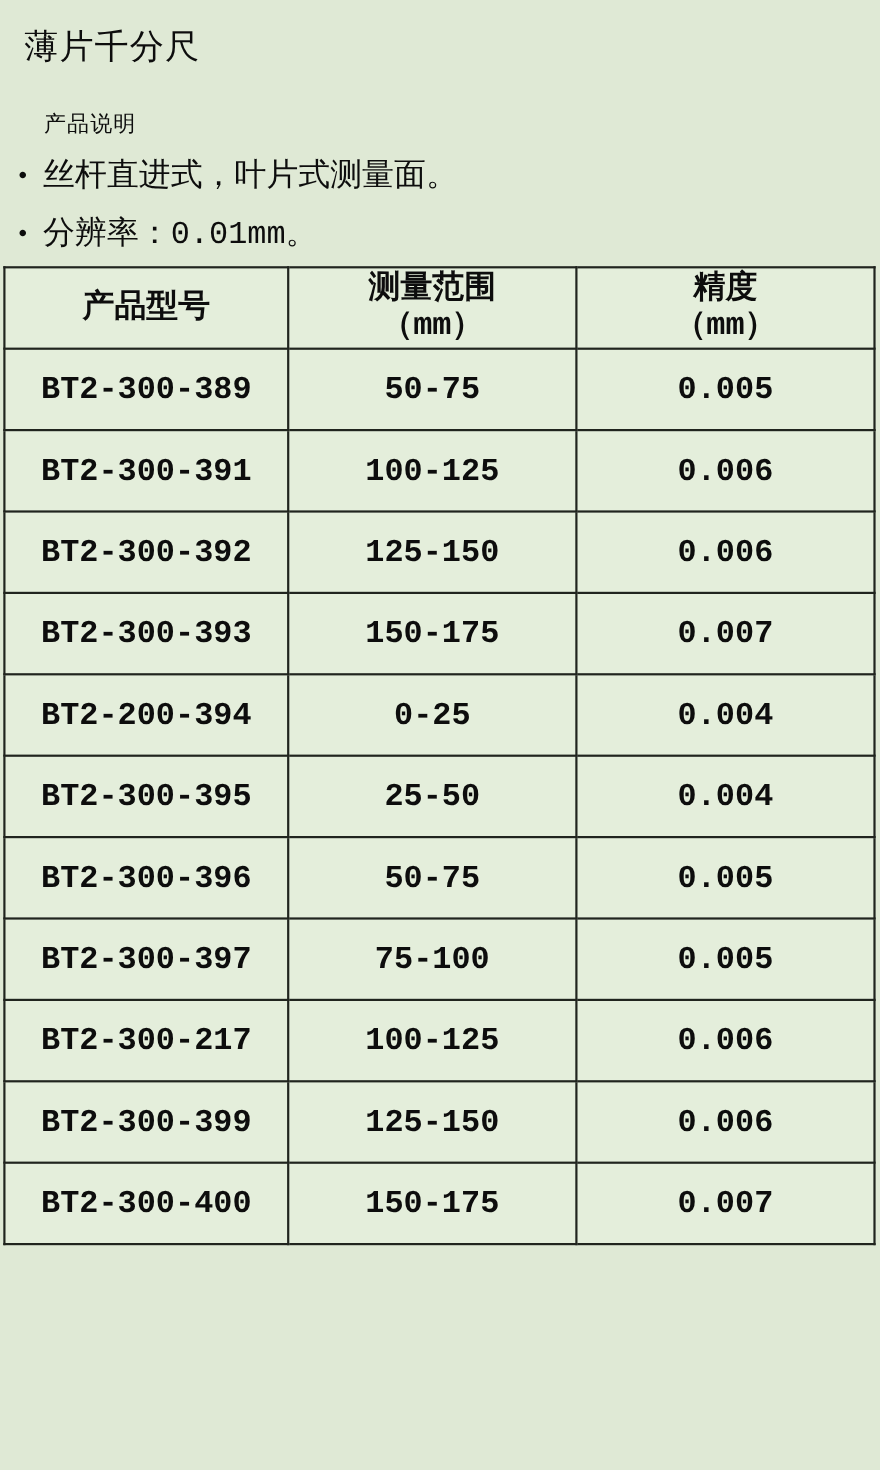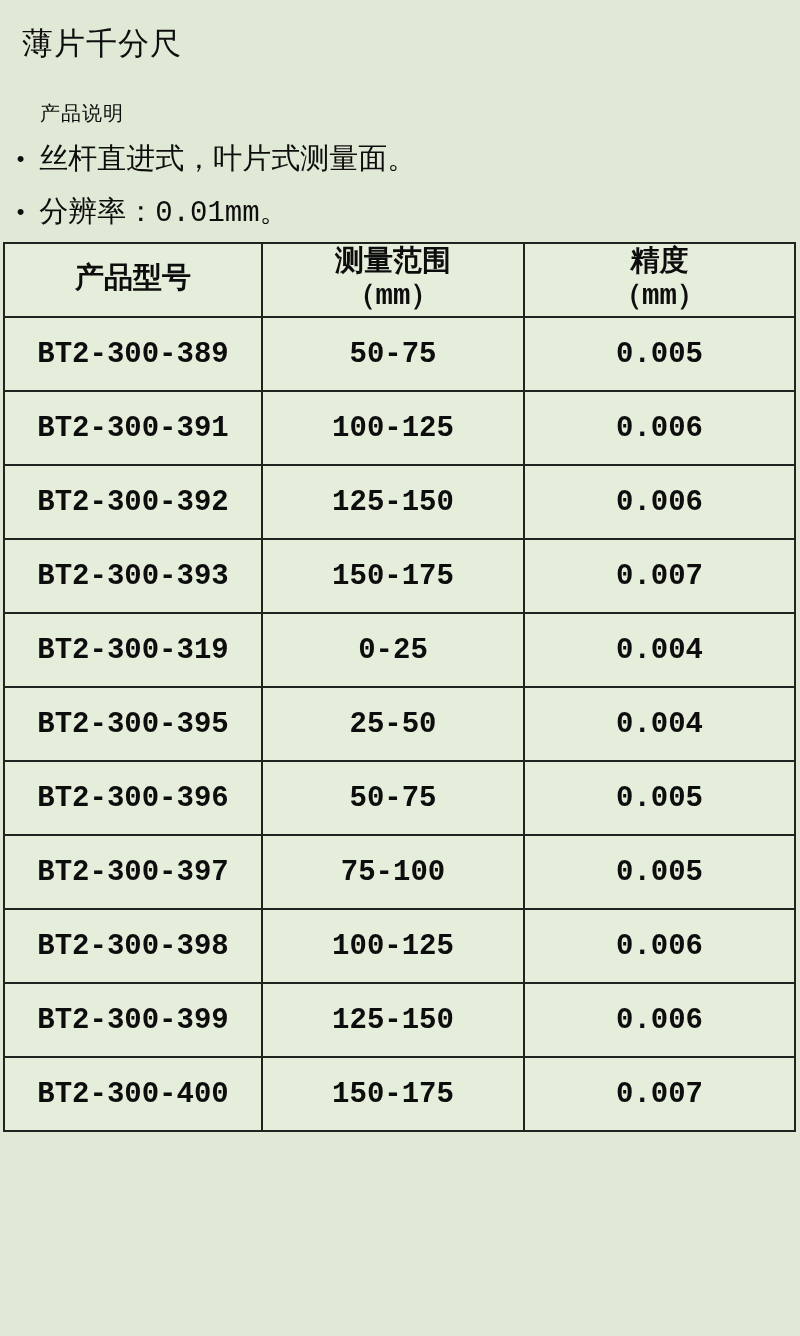--- a/index.html
+++ b/index.html
@@ -138,41 +138,41 @@
           <td>BT2-300-392</td>
           <td>125-150</td>
           <td>0.006</td>
         </tr>
         <tr>
           <td>BT2-300-393</td>
           <td>150-175</td>
           <td>0.007</td>
         </tr>
         <tr>
-          <td>BT2-300-319</td>
+          <td>BT2-200-394</td>
           <td>0-25</td>
           <td>0.004</td>
         </tr>
         <tr>
           <td>BT2-300-395</td>
           <td>25-50</td>
           <td>0.004</td>
         </tr>
         <tr>
           <td>BT2-300-396</td>
           <td>50-75</td>
           <td>0.005</td>
         </tr>
         <tr>
           <td>BT2-300-397</td>
           <td>75-100</td>
           <td>0.005</td>
         </tr>
         <tr>
-          <td>BT2-300-398</td>
+          <td>BT2-300-217</td>
           <td>100-125</td>
           <td>0.006</td>
         </tr>
         <tr>
           <td>BT2-300-399</td>
           <td>125-150</td>
           <td>0.006</td>
         </tr>
         <tr>
           <td>BT2-300-400</td>

